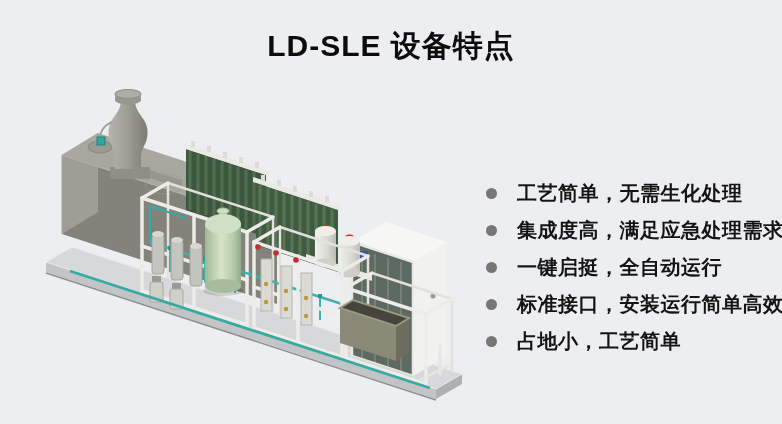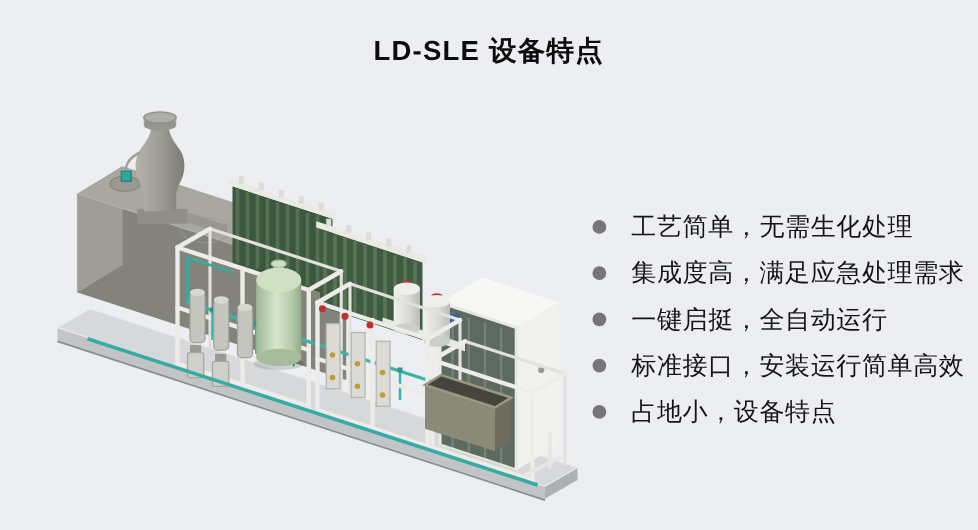--- a/index.html
+++ b/index.html
@@ -2,26 +2,26 @@
 <html><head>
 <meta charset="utf-8">
 <style>
   html,body{margin:0;padding:0;background:#eceef1;}
   .screen{
     position:relative;width:782px;height:424px;overflow:hidden;
     background:#eceef1;font-family:"Liberation Sans",sans-serif;
   }
   .page-title{
     position:absolute;top:26px;left:0;right:0;margin:0;
-    text-align:center;font-size:22px;font-weight:700;color:#0c0c0c;
+    text-align:center;font-size:30px;font-weight:700;color:#0c0c0c;
     letter-spacing:1px;font-family:"Liberation Sans","DejaVu Sans",sans-serif;
   }
   .equipment{position:absolute;left:0;top:84px;width:470px;height:340px;}
   .features{position:absolute;left:464px;top:167px;}
-  .features ul{list-style:none;margin:4px;padding:0 0 0 6px;}
+  .features ul{list-style:none;margin:16px;padding:0 0 0 6px;font-weight:bold;}
   .features li{display:flex;align-items:center;height:21px;margin-bottom:16px;}
   .dot{
     width:11px;height:11px;border-radius:50%;background:#767676;
     margin-right:20px;flex-shrink:0;
   }
   .txt{
     font-family:"Liberation Serif","DejaVu Serif",serif;
     font-size:20px;color:#141414;white-space:nowrap;letter-spacing:.5px;
   }
 </style>
@@ -285,18 +285,18 @@
       <li>
         <span class="dot"></span>
         <span class="txt">一键启挺，全自动运行</span>
       </li>
       <li>
         <span class="dot"></span>
         <span class="txt">标准接口，安装运行简单高效</span>
       </li>
       <li>
         <span class="dot"></span>
-        <span class="txt">占地小，设备特点</span>
+        <span class="txt">占地小，工艺简单</span>
       </li>
     </ul>
   </div>
 
 </div>
 
 </body></html>

